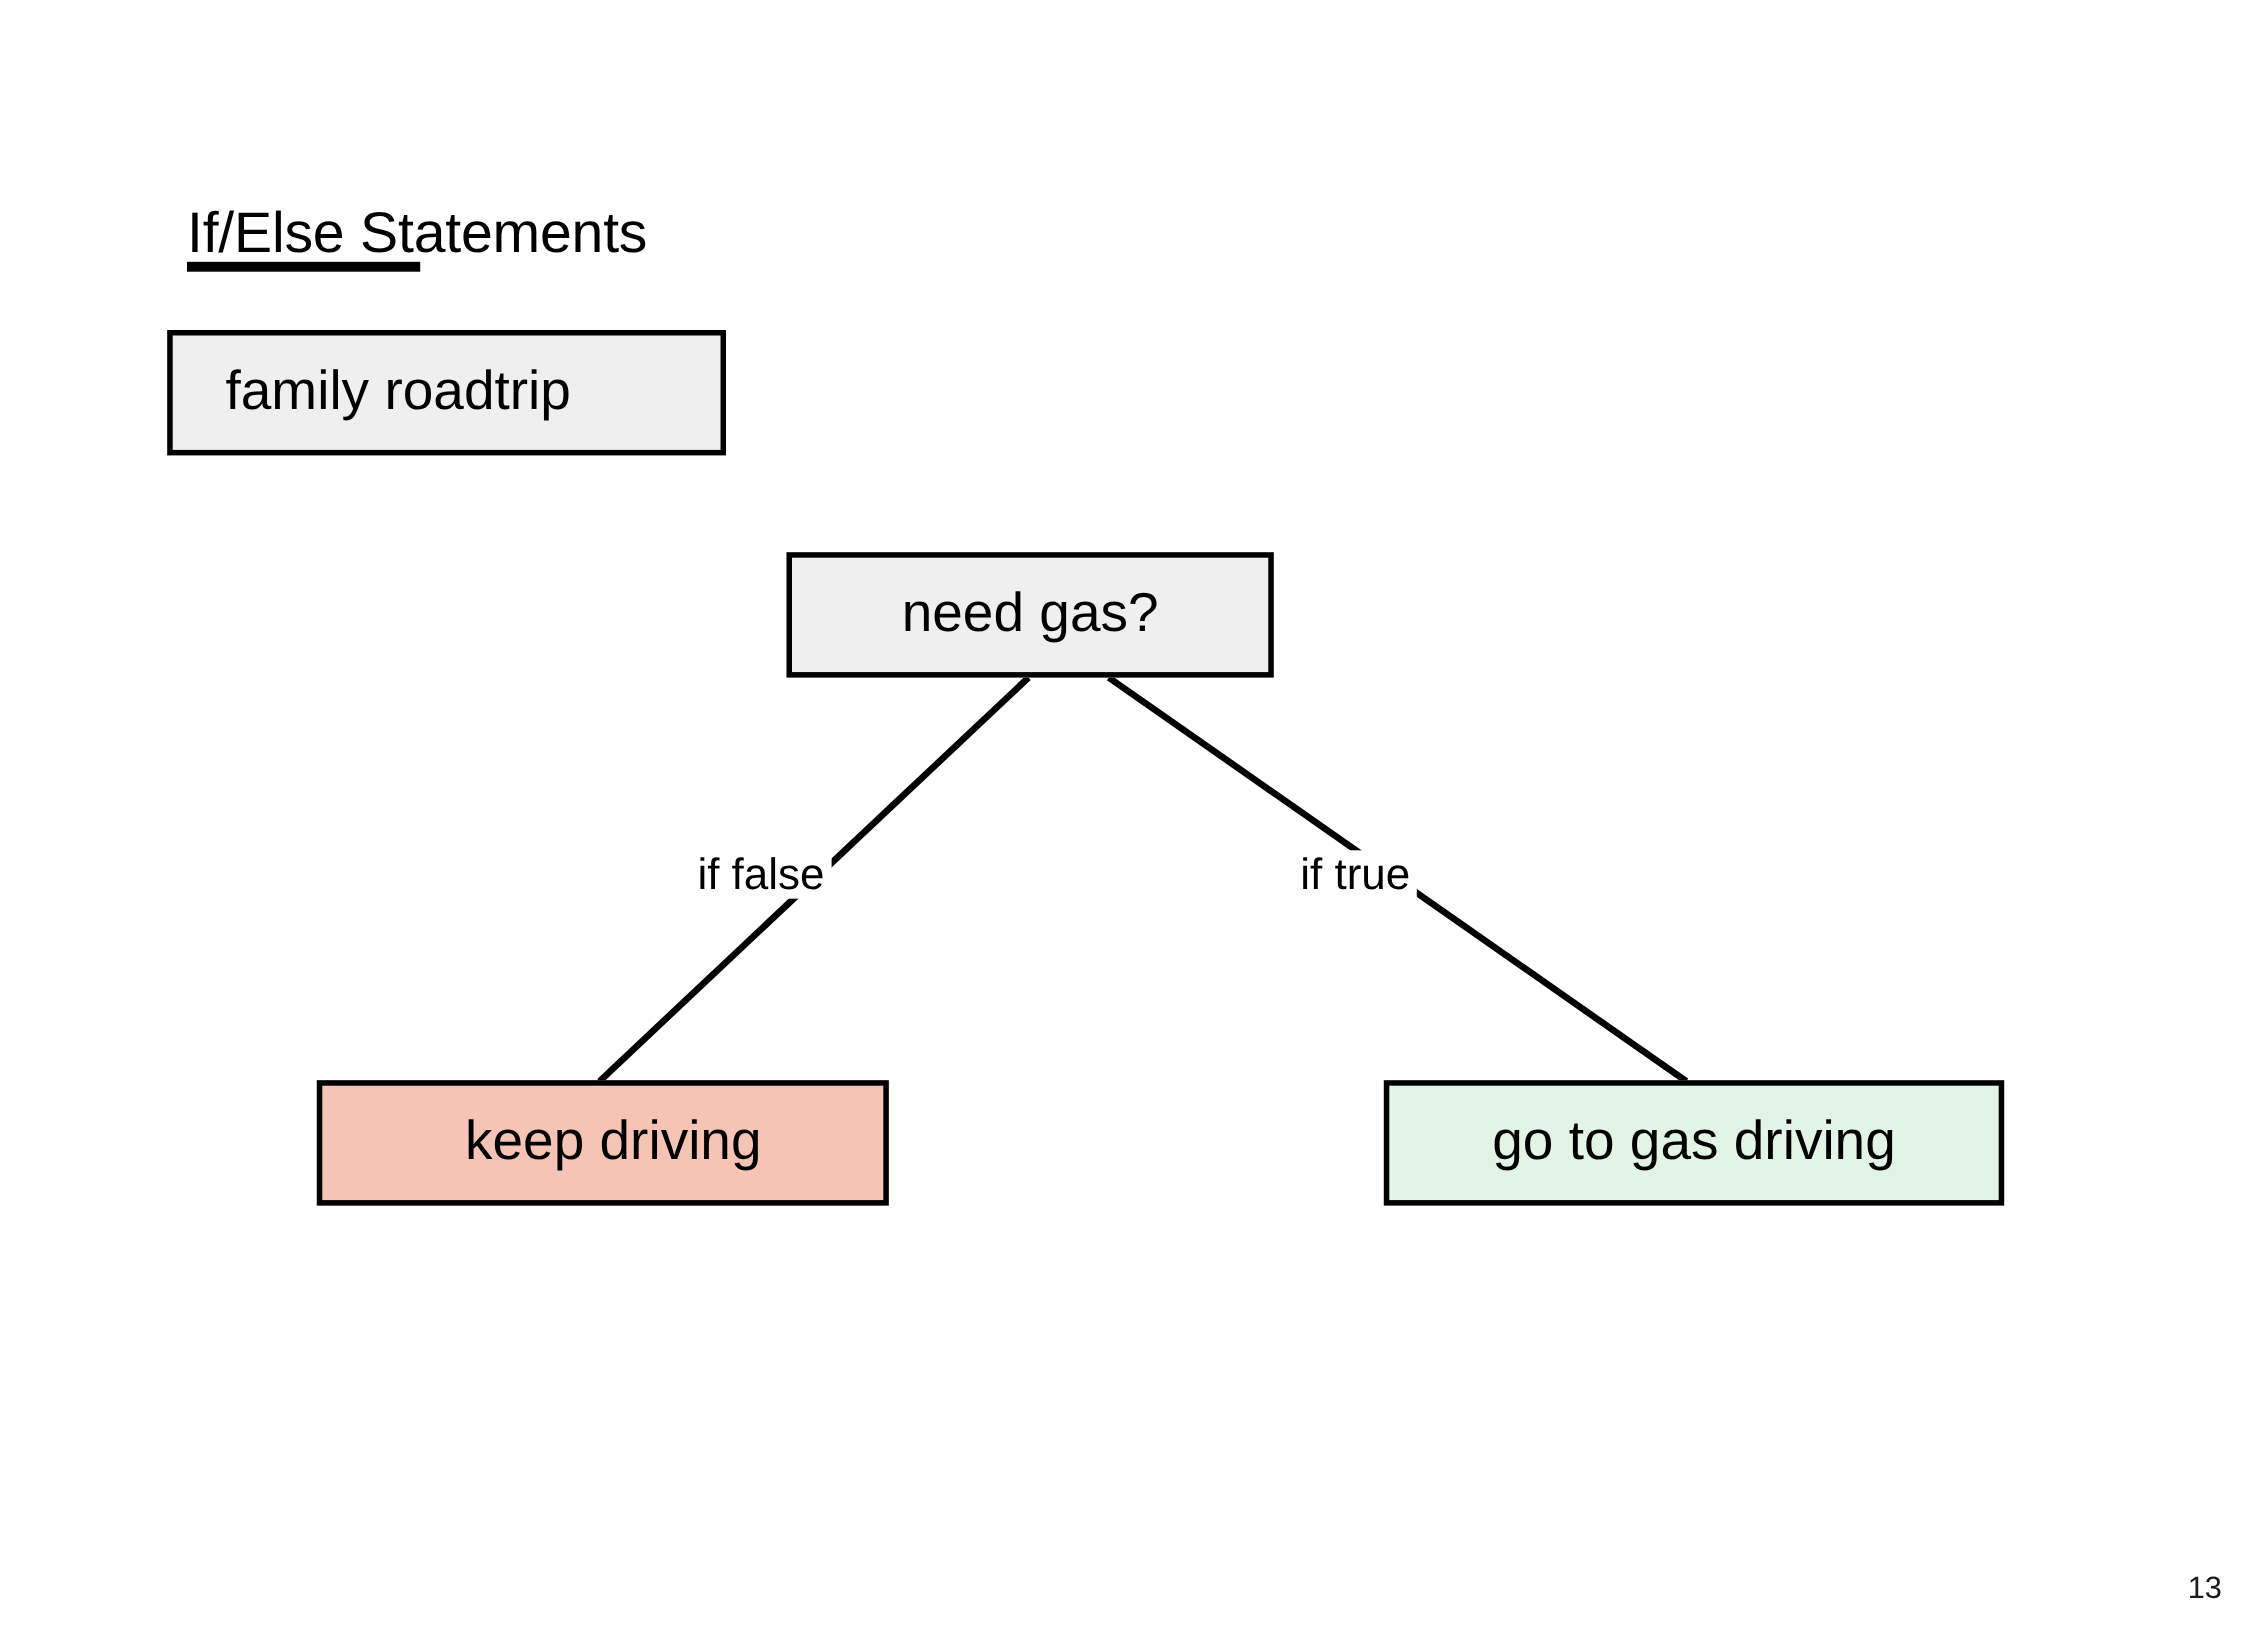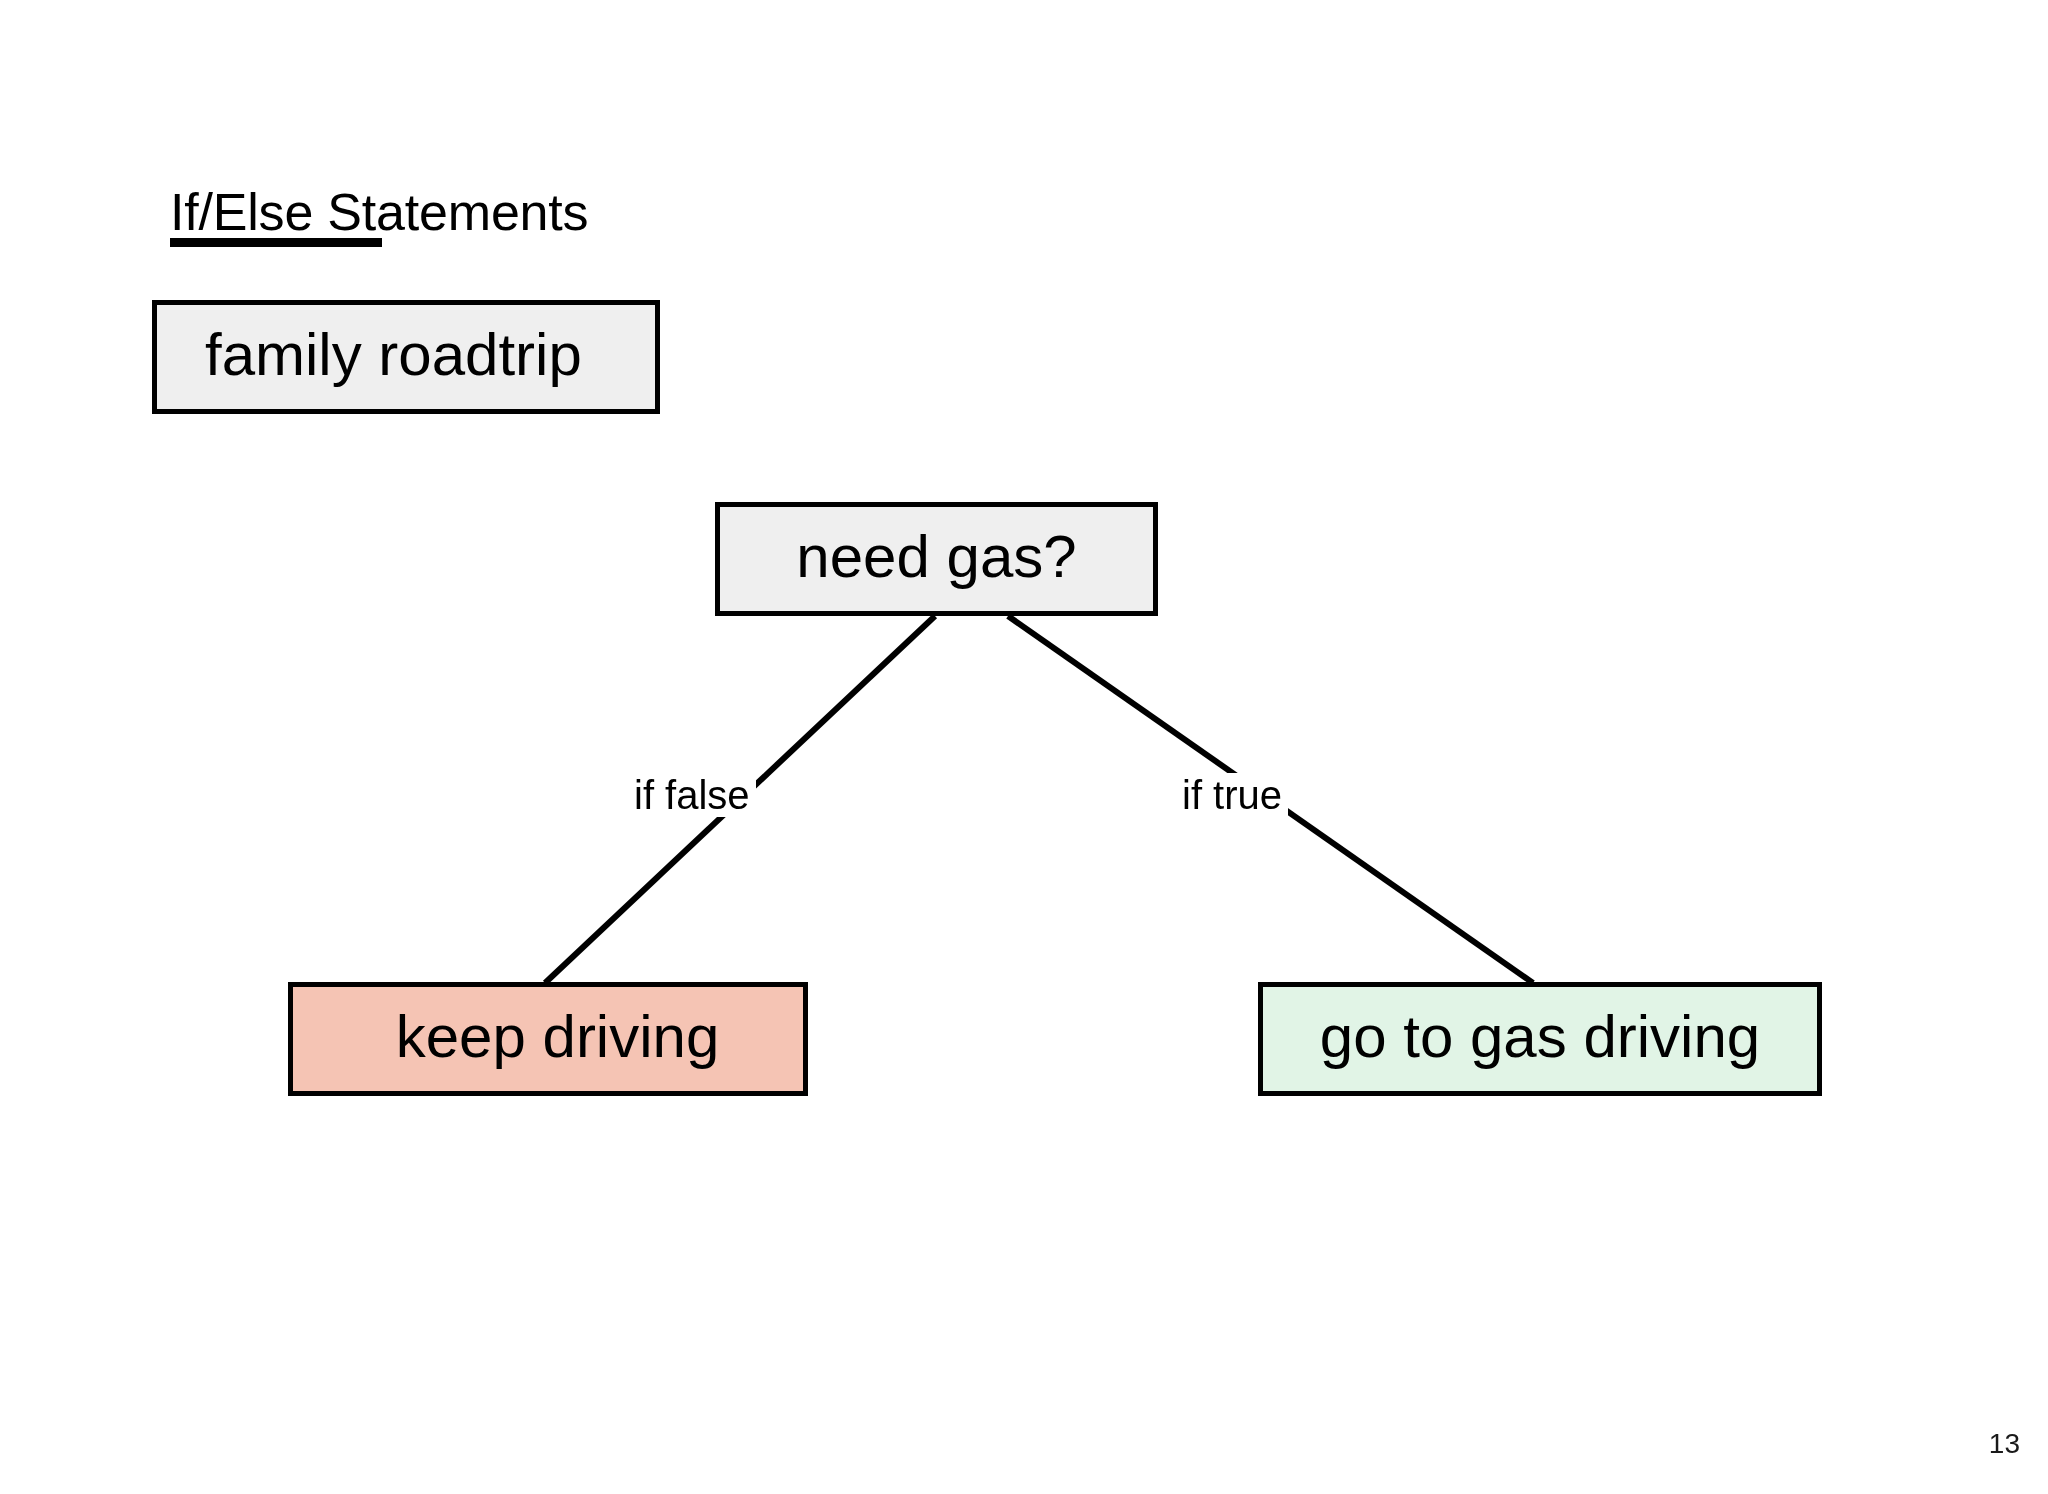--- a/index.html
+++ b/index.html
@@ -41,21 +41,21 @@
   }
 
   
   .node {
     position: absolute;
     box-sizing: border-box;
     border: 5px solid #000000;
     display: flex;
     align-items: center;
     justify-content: center;
-    font-size: 60px;
+    font-size: 50px;
     line-height: 1;
     white-space: nowrap;
     color: #000000;
   }
   .node-label {
     display: block;
     transform: translateY(-2px);
   }
 
   #node-root {

